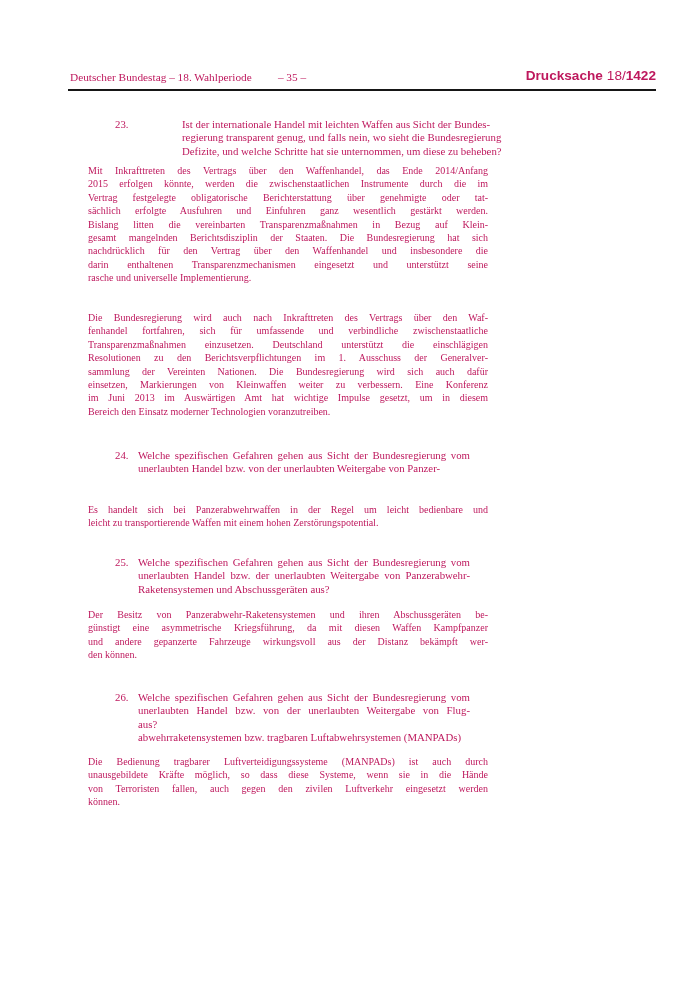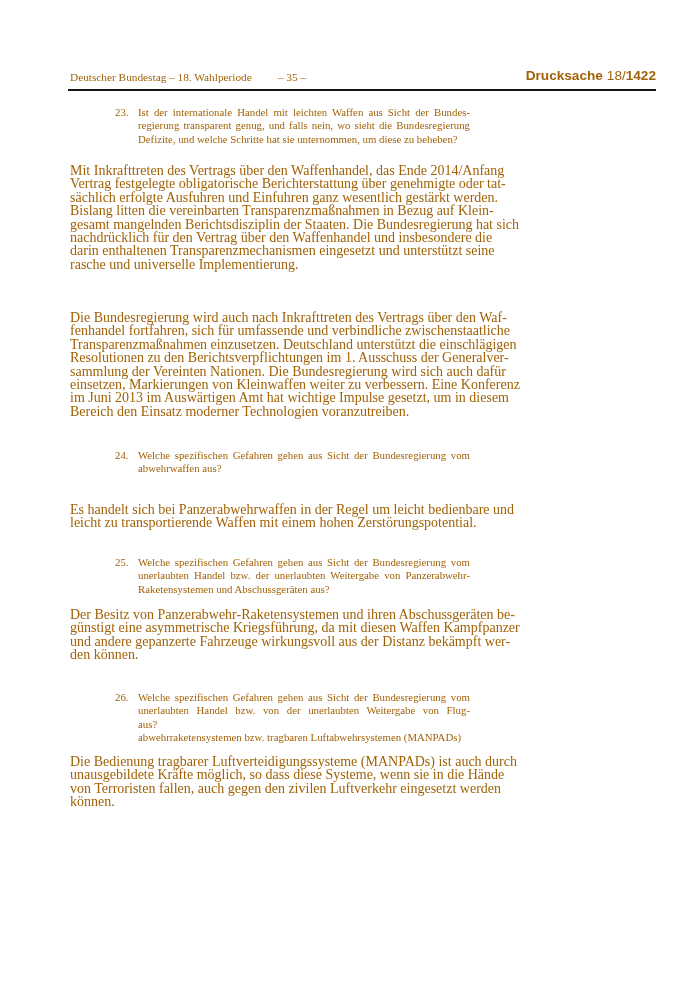--- a/index.html
+++ b/index.html
@@ -1,33 +1,33 @@
 <!DOCTYPE html>
 <html lang="de"><head>
 <meta charset="utf-8">
 <style>
   html,body{margin:0;padding:0;background:#ffffff;}
   .page{
     position:relative;width:700px;height:990px;background:#ffffff;
-    margin:0 auto;overflow:hidden;color:#a16207;
+    margin:0 auto;overflow:hidden;color:#be185d;
     font-family:"Liberation Serif",serif;
   }
   
   .h-left{position:absolute;left:70px;top:71px;font-size:11.3px;line-height:13px;white-space:nowrap;}
   .h-center{position:absolute;left:0;top:71px;width:584px;text-align:center;font-size:11.3px;line-height:13px;}
   .h-right{
     position:absolute;right:44px;top:68px;font-size:13.6px;line-height:16px;
     font-family:"Liberation Sans",sans-serif;font-weight:bold;white-space:nowrap;
   }
   .h-right .doc-label{margin-right:4px;}
   .h-right .thin{font-weight:400;}
   .h-rule{position:absolute;left:68px;top:89px;width:588px;height:1.5px;background:#161616;}
   
   .block{position:absolute;}
-  .paragraph{left:70px;width:400px;font-size:14px;line-height:13.4px;}
+  .paragraph{left:88px;width:400px;font-size:10px;line-height:13.4px;}
   .question{left:115px;width:355px;font-size:10.8px;line-height:13.4px;display:flex;}
   .qnum{flex:none;width:23px;}
   .qtext{flex:1;min-width:0;}
   .line{
     white-space:nowrap;
     text-align:justify;
     text-align-last:justify;
   }
   .paragraph .line:last-child,
   .qtext .line:last-child{text-align-last:left;}
@@ -35,30 +35,31 @@
 </head>
 <body>
 
 <div class="page">
   <div class="h-left">Deutscher Bundestag – 18. Wahlperiode</div>
   <div class="h-center">– 35 –</div>
   <div class="h-right"><span class="doc-label">Drucksache</span><span class="thin">18/</span><span>1422</span></div>
   <div class="h-rule"></div>
 
   <main>
-      <div class="block question" style="top: 106px;">
+      <div class="block question" style="top: 118px; gap: 44px;">
         <div class="qnum">23.</div>
         <div class="qtext">
           <div class="line">Ist der internationale Handel mit leichten Waffen aus Sicht der Bundes-</div>
           <div class="line">regierung transparent genug, und falls nein, wo sieht die Bundesregierung</div>
           <div class="line">Defizite, und welche Schritte hat sie unternommen, um diese zu beheben?</div>
         </div>
       </div>
       <div class="block paragraph" style="top: 164px;">
         <div class="line">Mit Inkrafttreten des Vertrags über den Waffenhandel, das Ende 2014/Anfang</div>
+        <div class="line">2015 erfolgen könnte, werden die zwischenstaatlichen Instrumente durch die im</div>
         <div class="line">Vertrag festgelegte obligatorische Berichterstattung über genehmigte oder tat-</div>
         <div class="line">sächlich erfolgte Ausfuhren und Einfuhren ganz wesentlich gestärkt werden.</div>
         <div class="line">Bislang litten die vereinbarten Transparenzmaßnahmen in Bezug auf Klein-</div>
         <div class="line">gesamt mangelnden Berichtsdisziplin der Staaten. Die Bundesregierung hat sich</div>
         <div class="line">nachdrücklich für den Vertrag über den Waffenhandel und insbesondere die</div>
         <div class="line">darin enthaltenen Transparenzmechanismen eingesetzt und unterstützt seine</div>
         <div class="line">rasche und universelle Implementierung.</div>
       </div>
       <div class="block paragraph" style="top: 311px;">
         <div class="line">Die Bundesregierung wird auch nach Inkrafttreten des Vertrags über den Waf-</div>
@@ -67,21 +68,21 @@
         <div class="line">Resolutionen zu den Berichtsverpflichtungen im 1. Ausschuss der Generalver-</div>
         <div class="line">sammlung der Vereinten Nationen. Die Bundesregierung wird sich auch dafür</div>
         <div class="line">einsetzen, Markierungen von Kleinwaffen weiter zu verbessern. Eine Konferenz</div>
         <div class="line">im Juni 2013 im Auswärtigen Amt hat wichtige Impulse gesetzt, um in diesem</div>
         <div class="line">Bereich den Einsatz moderner Technologien voranzutreiben.</div>
       </div>
       <div class="block question" style="top: 449px; justify-content: space-between;">
         <div class="qnum">24.</div>
         <div class="qtext">
           <div class="line">Welche spezifischen Gefahren gehen aus Sicht der Bundesregierung vom</div>
-          <div class="line">abwehrwaffen aus?</div>
+          <div class="line">unerlaubten Handel bzw. von der unerlaubten Weitergabe von Panzer-</div>
         </div>
       </div>
       <div class="block paragraph" style="top: 503px;">
         <div class="line">Es handelt sich bei Panzerabwehrwaffen in der Regel um leicht bedienbare und</div>
         <div class="line">leicht zu transportierende Waffen mit einem hohen Zerstörungspotential.</div>
       </div>
       <div class="block question" style="top: 556px;">
         <div class="qnum">25.</div>
         <div class="qtext">
           <div class="line">Welche spezifischen Gefahren gehen aus Sicht der Bundesregierung vom</div>

